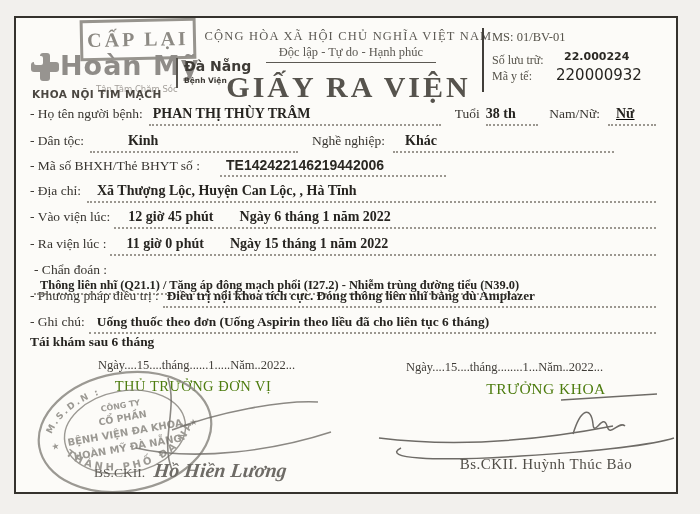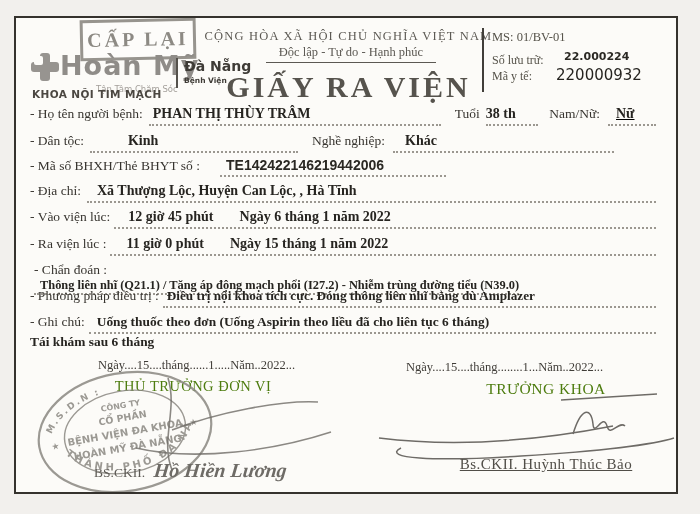--- a/index.html
+++ b/index.html
@@ -39,21 +39,21 @@
   .grow{flex:1;}
   .spacer{flex:1;}
   .gap{display:inline-block;width:26px;}
   .sans-val{font-family:"Liberation Sans","DejaVu Sans",sans-serif;font-weight:bold;font-size:14px;color:#2a2823;}
   
   .dateline{font-size:12.5px;color:#403d38;white-space:nowrap;}
   .role{font-weight:normal;font-size:14.5px;color:#4d7c0f;letter-spacing:.5px;text-align:center;}
   .signer-left{left:78px;top:441px;font-size:13.5px;color:#5d5a55;white-space:nowrap;}
   .signer-left .script{font-style:italic;font-weight:bold;font-size:20px;color:#6e6b66;
                        transform:skewX(-6deg);display:inline-block;margin-left:6px;}
-  .signer-right{left:410px;top:438px;width:240px;text-align:center;font-size:15px;color:#514e48;letter-spacing:.5px;text-decoration:underline;}
+  .signer-right{left:410px;top:438px;width:240px;text-align:center;font-size:15px;color:#514e48;letter-spacing:.5px;}
   .stamp-svg{left:16px;top:352px;}
   .sig-svg{pointer-events:none;}
 </style>
 </head>
 <body>
 
 <div class="scan">
 
   <div class="paper">
 

